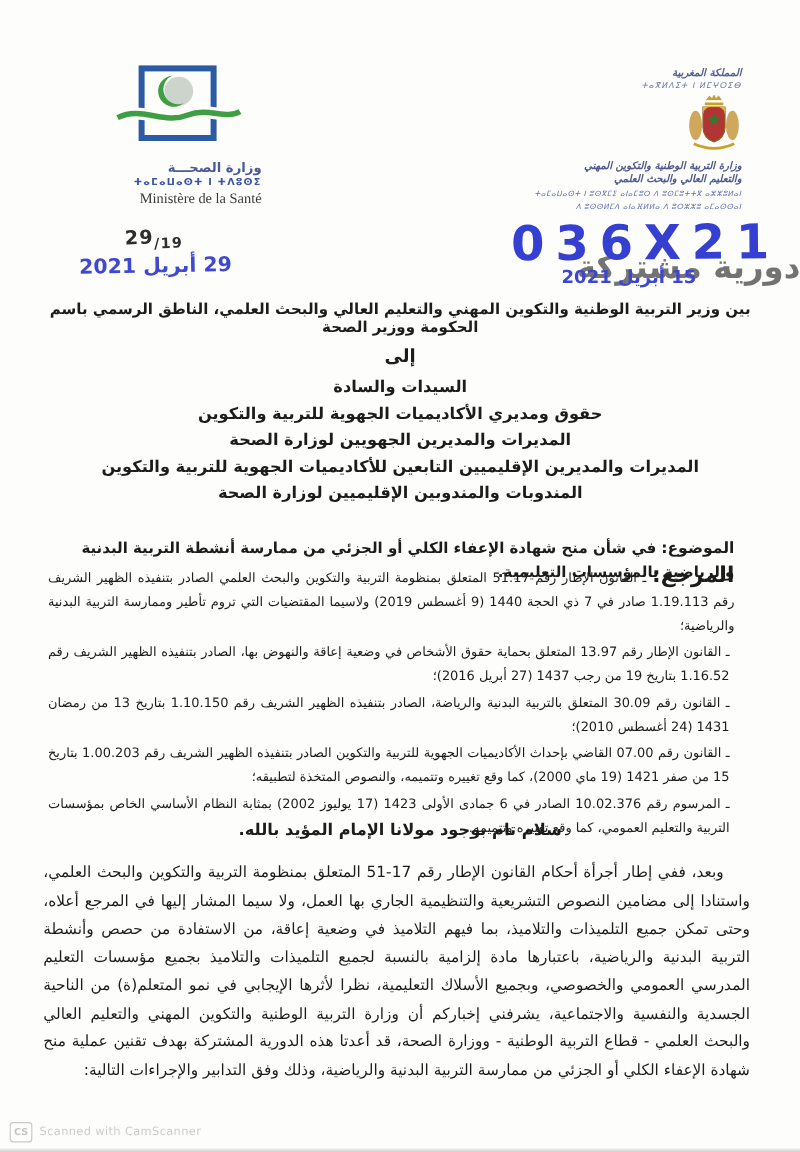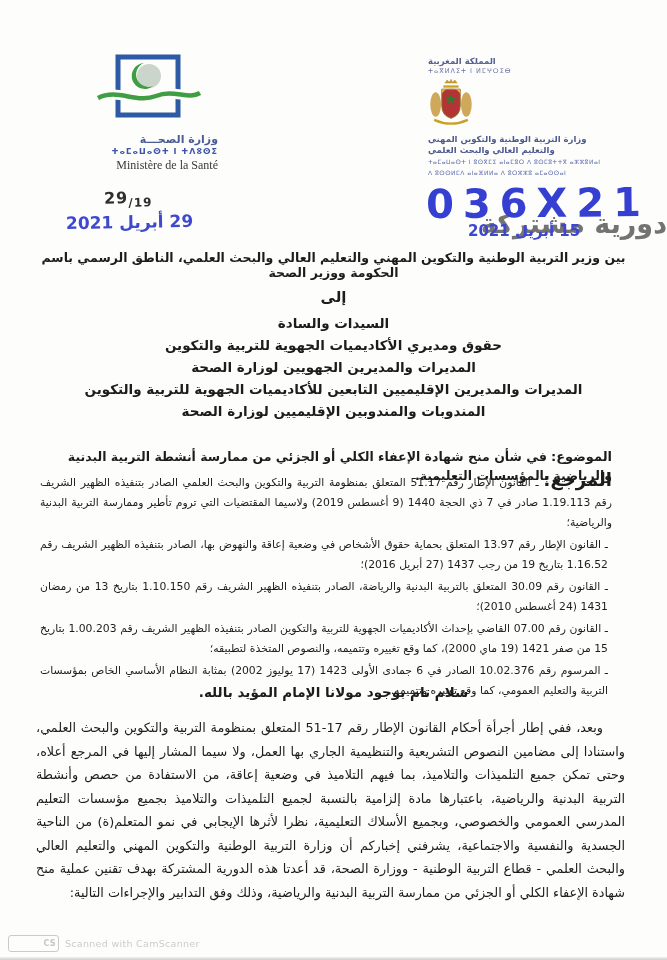--- a/index.html
+++ b/index.html
@@ -8,21 +8,21 @@
     background:#fdfdfb; overflow:hidden;
     font-family:"DejaVu Sans", sans-serif; color:#1c1c1c;
   }
   
   .health-logo { position:absolute; top:54px; left:78px; width:140px; text-align:right; }
   .health-logo svg { display:block; margin:0 auto; }
   .hl-name-ar { font-size:11px; font-weight:bold; color:#4a5a94; letter-spacing:1px; margin-top:1px; }
   .hl-tifinagh { font-size:8px; color:#3f55a8; font-weight:bold; letter-spacing:1px; margin-top:1px; }
   .hl-name-fr { font-family:"Liberation Serif", serif; font-size:12px; color:#3a3a3a; margin-top:2px; }
   
-  .edu-block { position:absolute; top:56px; left:428px; width:214px; text-align:left; }
+  .edu-block { position:absolute; top:56px; left:404px; width:214px; text-align:right;font-style:italic; }
   .edu-kingdom { font-size:8.5px; font-weight:bold; color:#54608f; }
   .edu-kingdom-tif { font-size:6.5px; color:#6a74a6; letter-spacing:1px; margin-top:1px; }
   .edu-coa { margin:3px auto 2px auto; }
   .edu-name { font-size:8.5px; font-weight:bold; color:#4d5990; line-height:11px; }
   .edu-tif { font-size:6px; color:#5f6cae; letter-spacing:.5px; line-height:8.5px; margin-top:2px; }
   
   .ref-hand { position:absolute; top:188px; left:104px; font-size:16px; color:#2e2e2e;
               transform:rotate(-2deg); font-weight:bold; letter-spacing:1px; }
   .ref-hand .small { font-size:12px; vertical-align:-4px; }
   .date-stamp-left { position:absolute; top:212px; left:66px; direction:rtl;
@@ -54,21 +54,21 @@
   .ref-item.cont { padding-right:4px; }
   
   .salutation { position:absolute; top:684px; left:0; right:0; text-align:center;
                 direction:rtl; font-size:13.5px; font-weight:bold; }
   .body-par { position:absolute; top:716px; left:36px; right:42px; direction:rtl;
               font-size:12.8px; line-height:23.5px; text-align:justify; text-indent:22px; }
   
   .watermark { position:absolute; bottom:8px; left:8px; display:flex; align-items:center; gap:6px; }
   .wm-badge { width:17px; height:15px; border:1.5px solid #cacaca; border-radius:3px;
               color:#c6c6c6; font-size:8px; font-weight:bold; display:flex;
-              align-items:center; justify-content:center;padding-left:32px; }
+              align-items:center; justify-content:center; }
   .wm-badge::after { content:""; }
   .wm-text { color:#cccccc; font-size:9.5px; letter-spacing:.3px; }
   .scan-edge-bottom { position:absolute; bottom:0; left:0; right:0; height:3px;
               background:linear-gradient(to bottom,#f1f1ef,#cfcfcd); }
 </style>
 </head>
 <body>
 
 <div class="page">
 

